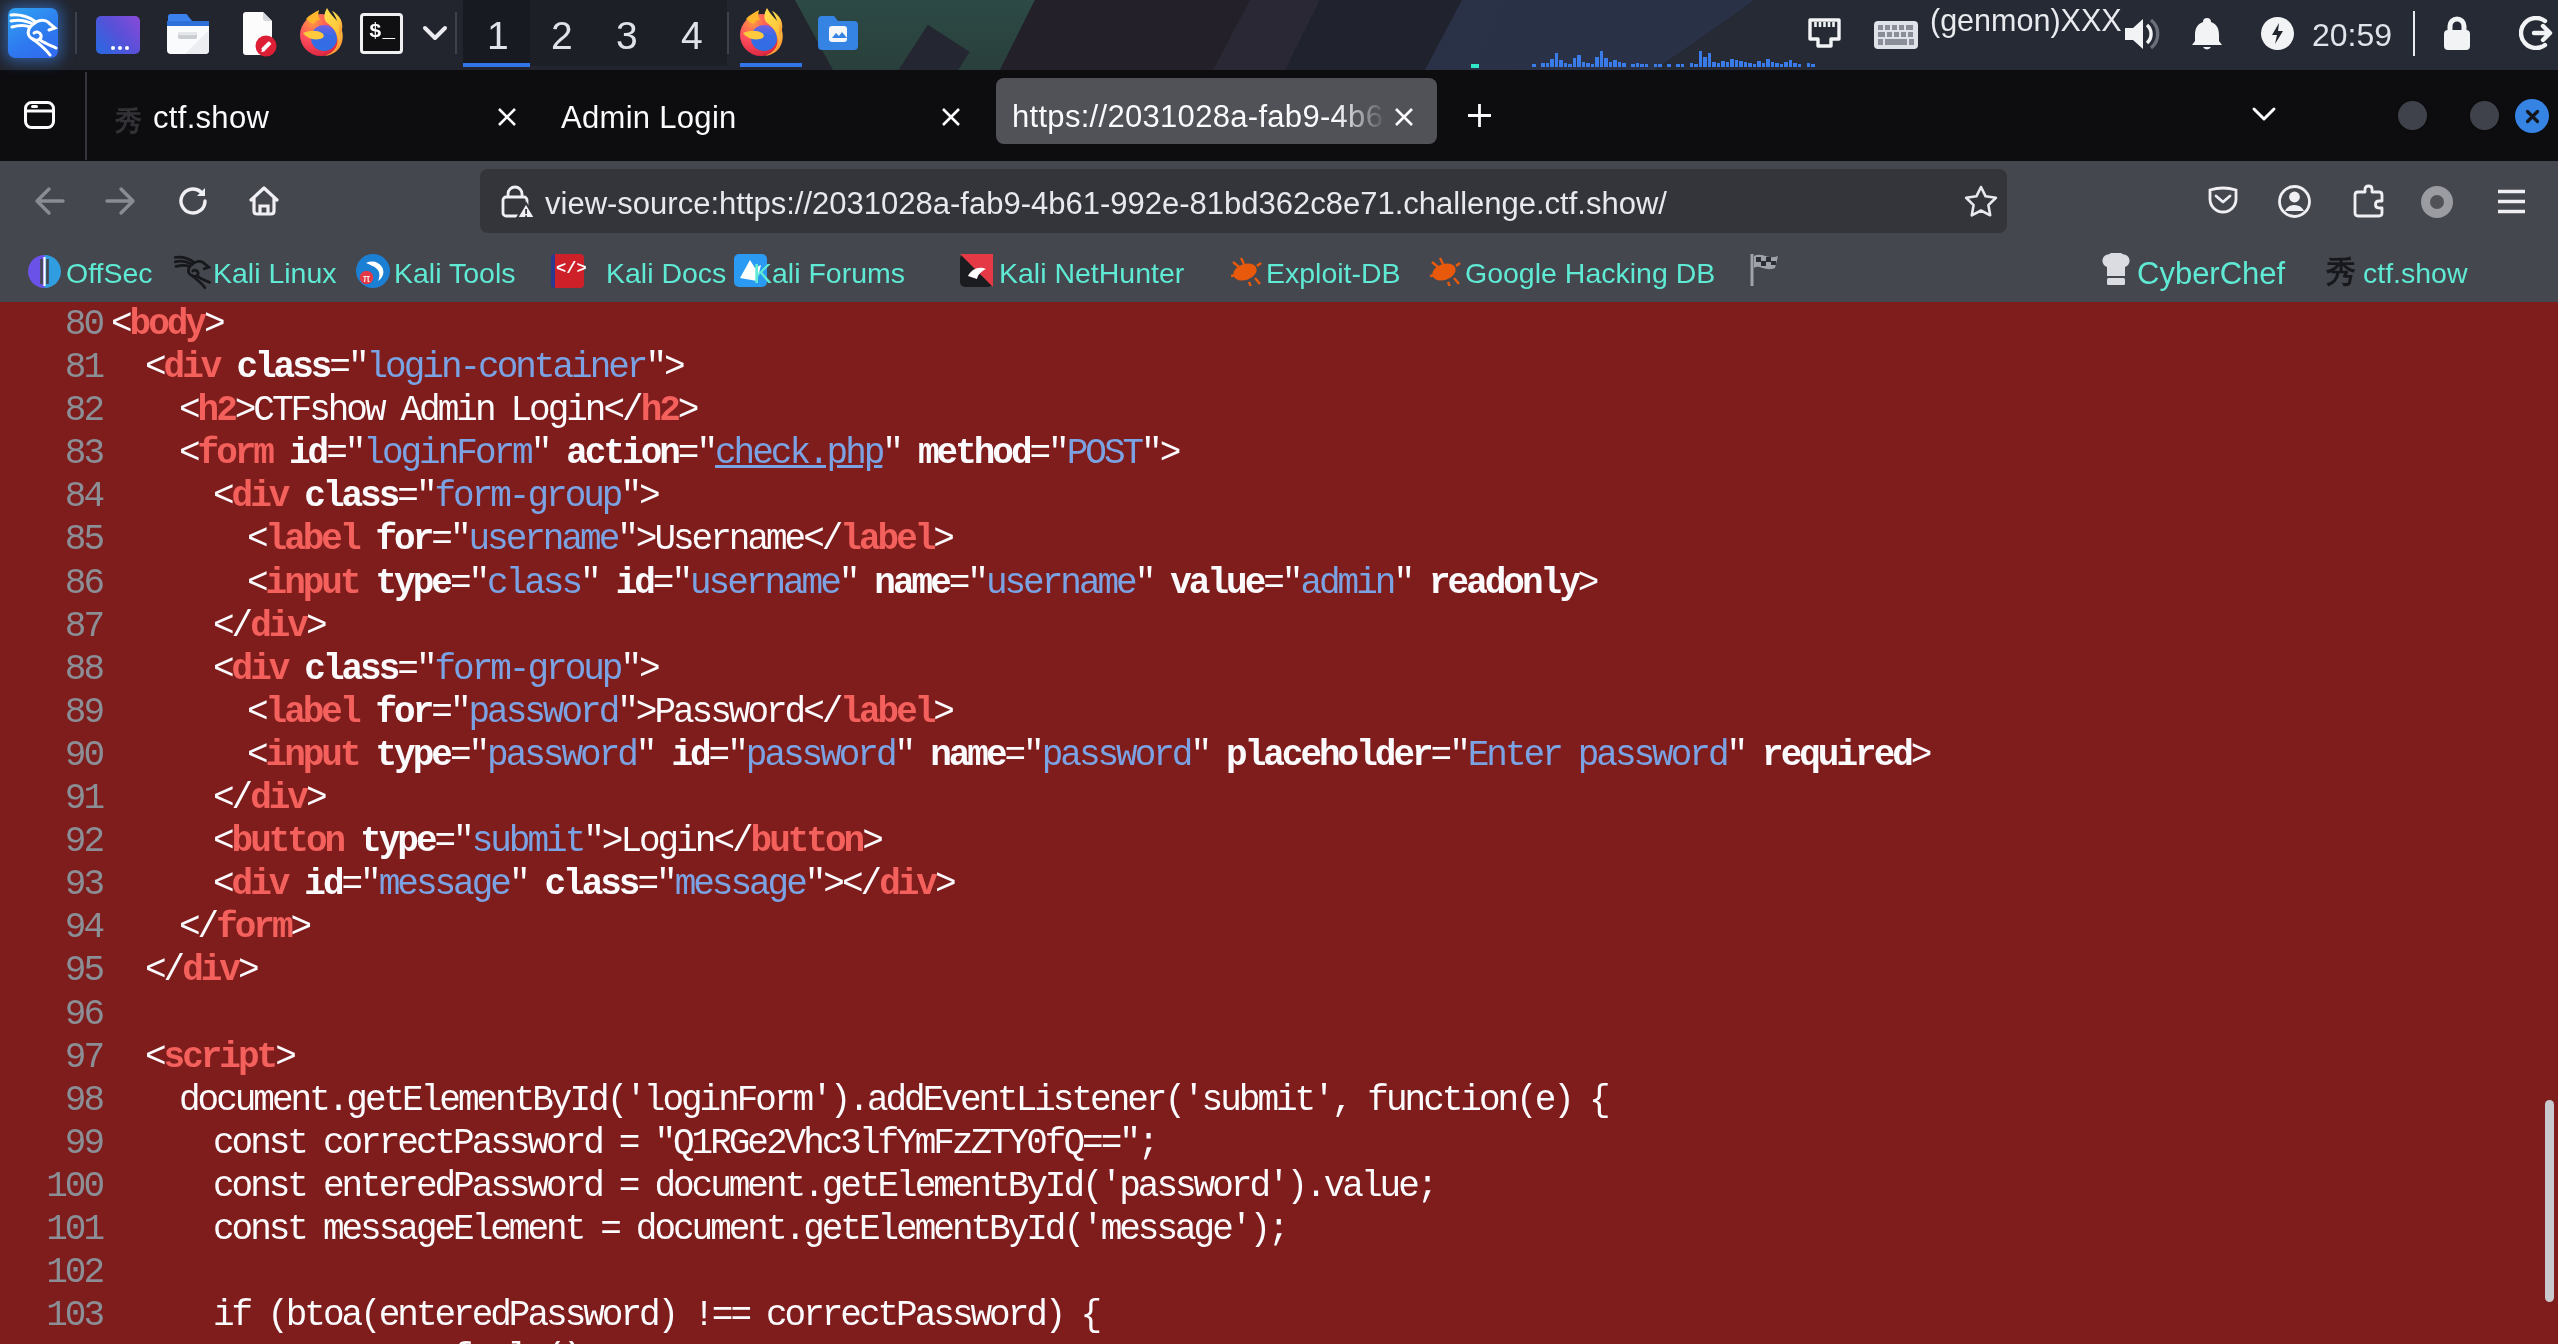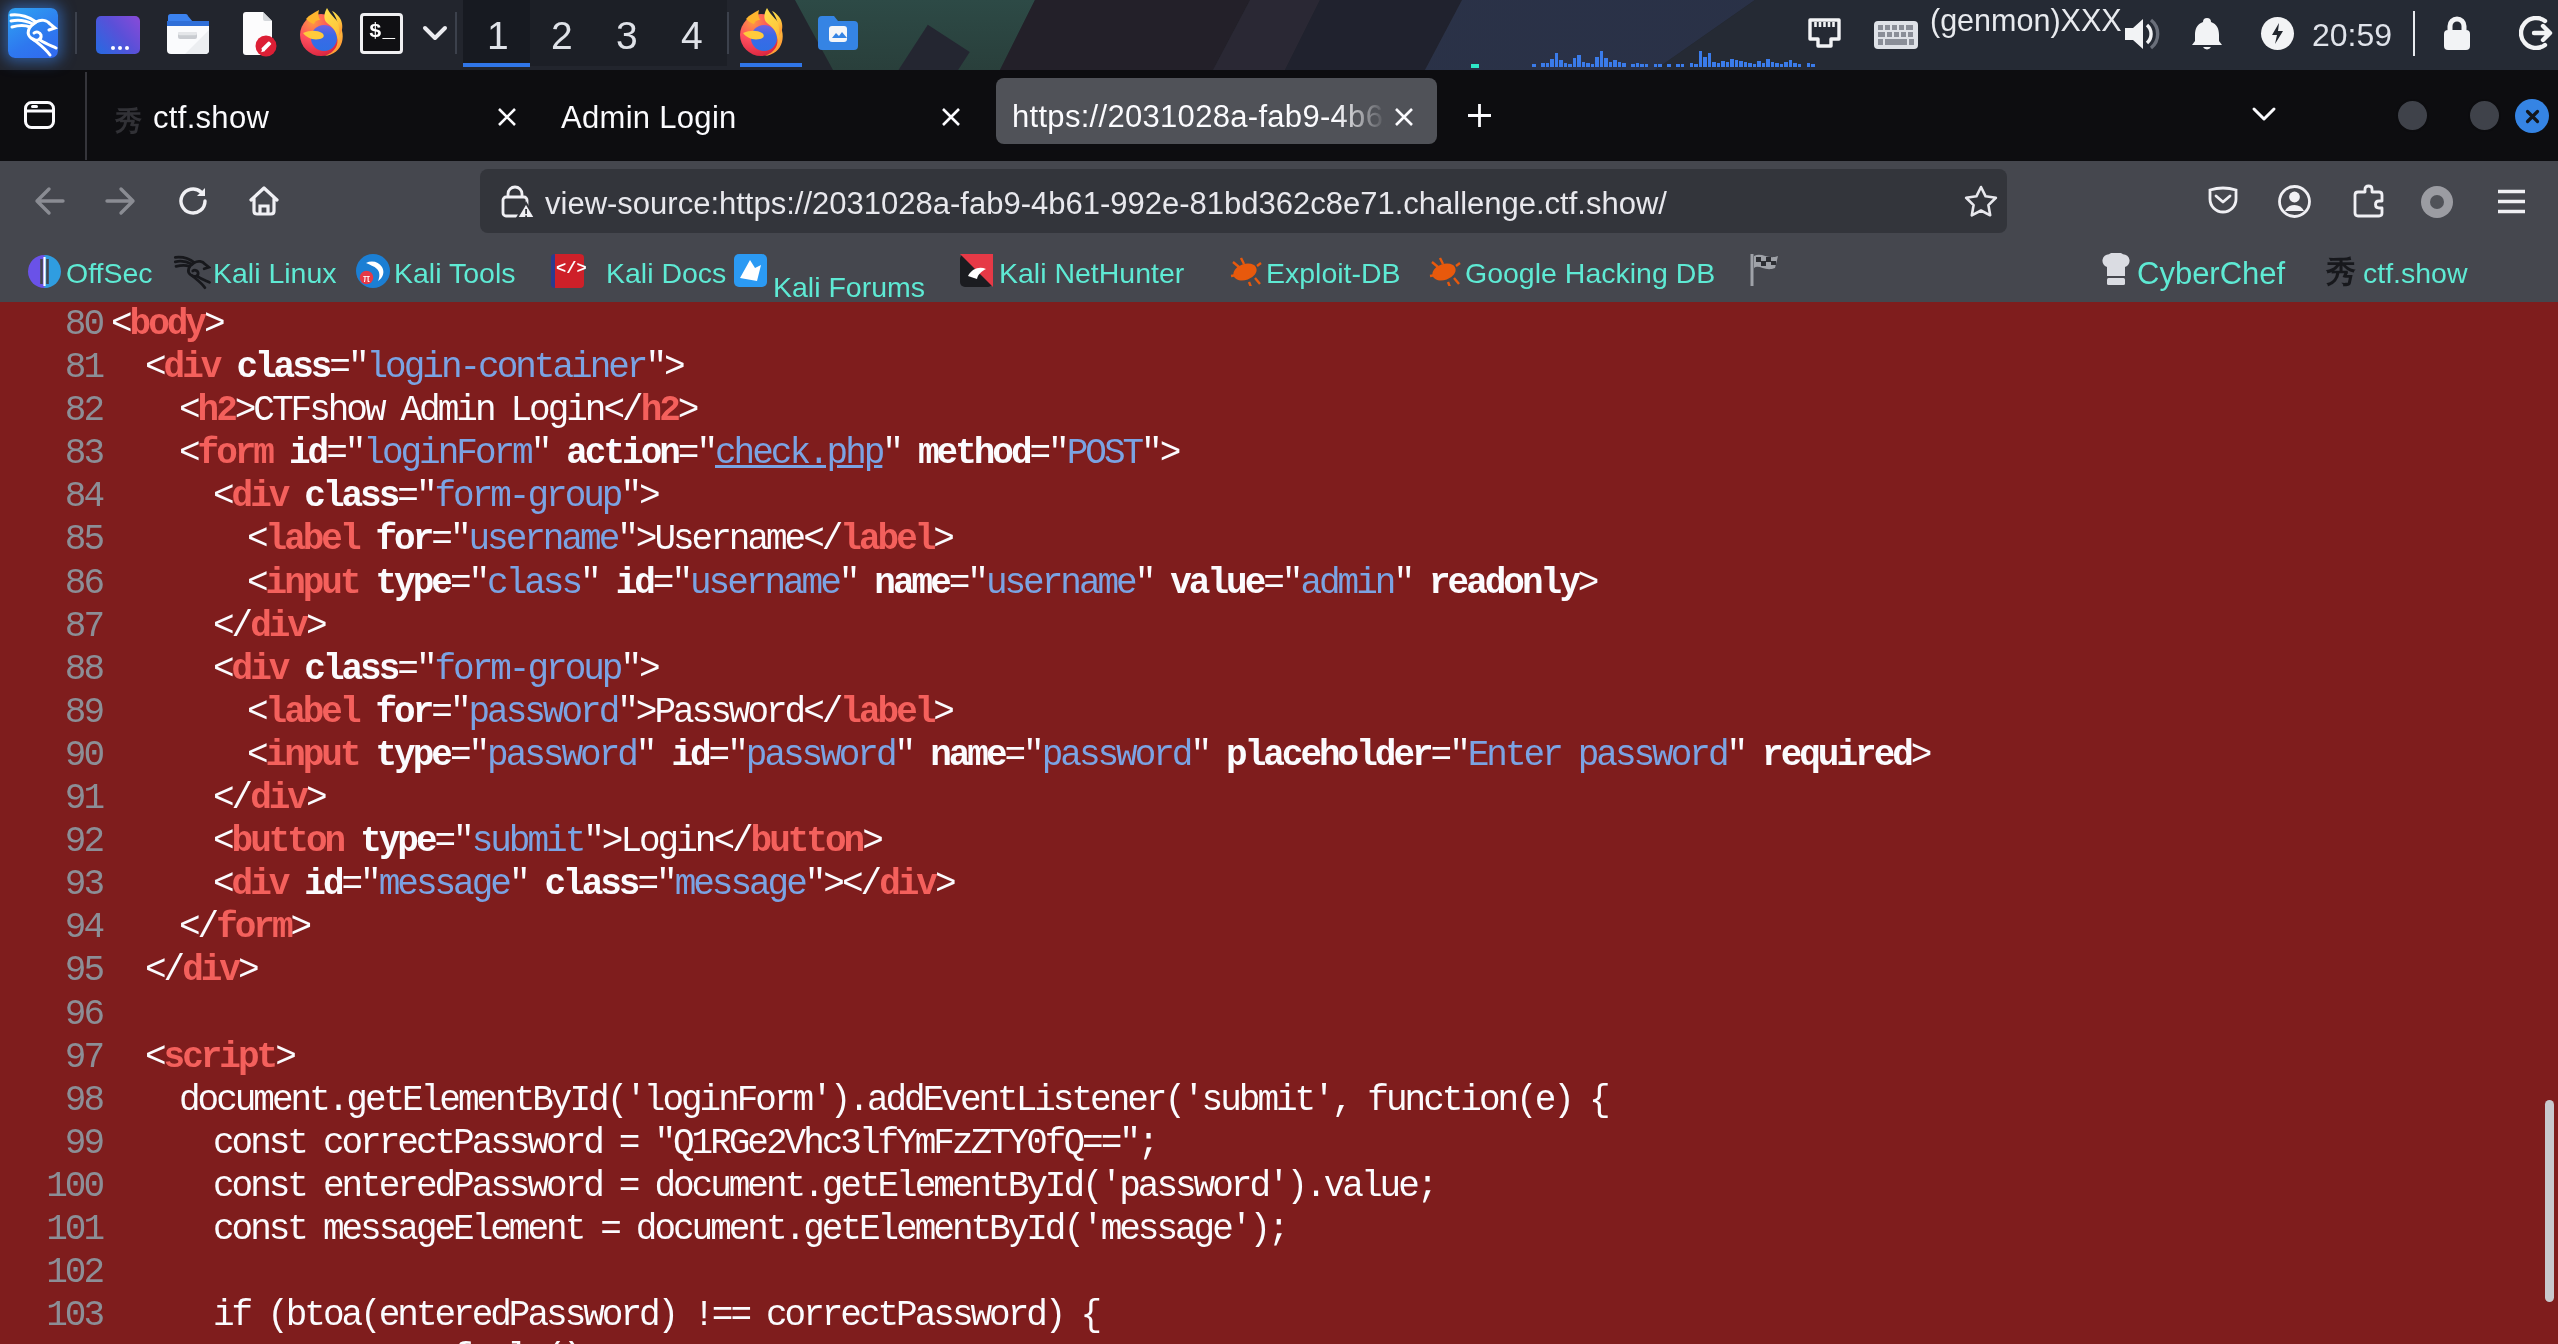--- a/index.html
+++ b/index.html
@@ -363,21 +363,21 @@
     <text x="10.5" y="27.5" font-size="11" fill="#fff" text-anchor="middle" font-family="Liberation Sans,sans-serif">π</text>
   </svg>
   <div class="bmtext" style="left:394px;">Kali Tools</div>
   <div class="abs" style="left:551px; top:254px; width:33px; height:34px; border-radius:4px; background:#ce2029; border-left:4px solid #2a3b8f;"></div>
   <div class="abs" style="left:556px; top:259px; font-size:17px; color:#fff; font-family:'Liberation Mono',monospace; font-weight:bold;">&lt;/&gt;</div>
   <div class="bmtext" style="left:590px;margin-left:16px;">Kali Docs</div>
   <div class="abs" style="left:734px; top:254px; width:33px; height:33px; border-radius:5px; background:#2b9af3;"></div>
   <svg class="abs" style="left:734px; top:254px;" width="33" height="33" viewBox="0 0 33 33">
     <path d="M6 24 L16 6 l5 8 6-3 -4 16 z" fill="#fff"></path>
   </svg>
-  <div class="bmtext" style="left:773px;margin-top:14px;">Kali Forums</div>
+  <div class="bmtext" style="left:753px;">Kali Forums</div>
   <div class="abs" style="left:960px; top:254px; width:33px; height:33px; border-radius:5px; background:#1b1c20;"></div>
   <svg class="abs" style="left:960px; top:254px;" width="33" height="33" viewBox="0 0 33 33">
     <path d="M0 0 h33 v33 z" fill="#e63946"></path>
     <path d="M8 22 C 12 14, 20 12, 26 15 C 22 17, 18 20, 17 25 z" fill="#fff"></path>
   </svg>
   <div class="bmtext" style="left:999px;">Kali NetHunter</div>
   <svg class="abs" style="left:1229px; top:256px;" width="33" height="30" viewBox="0 0 33 30">
     <ellipse cx="16" cy="16" rx="12" ry="8" fill="#e8590c" transform="rotate(-20 16 16)"></ellipse>
     <path d="M4 6 l6 5 M12 2 l3 6 M26 22 l5 6 M20 26 l2 5 M2 20 l6-1 M28 10 l4-3" stroke="#e8590c" stroke-width="2.4"></path>
   </svg>

